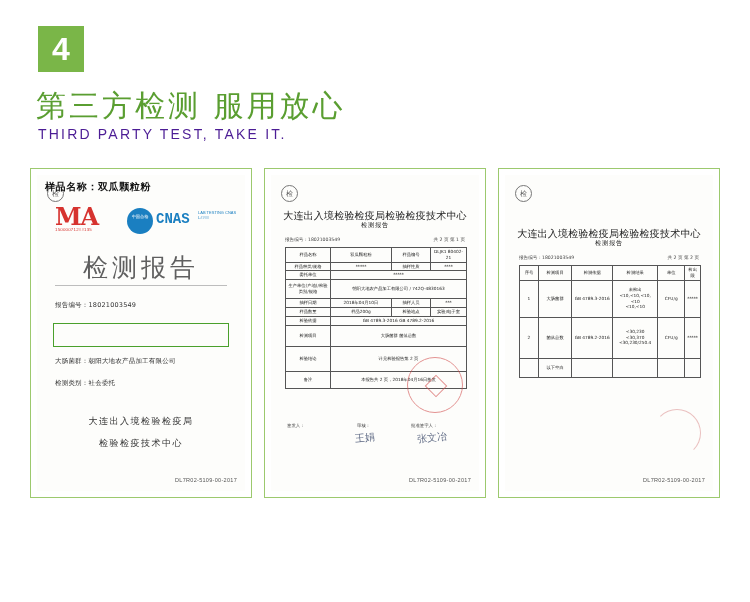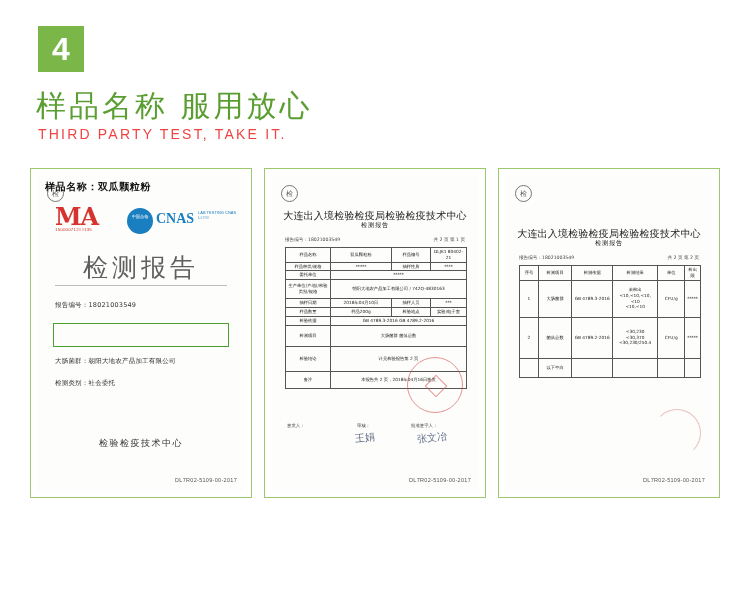--- a/index.html
+++ b/index.html
@@ -19,21 +19,21 @@
     letter-spacing:0;
   }
   .title-cn{
     position:absolute;left:36px;top:86px;
     font-size:30px;color:#5a9e31;letter-spacing:3px;
     font-family:"DejaVu Sans", sans-serif;
     white-space:nowrap;
   }
   .title-en{
     position:absolute;left:38px;top:126px;
-    font-size:14px;color:#ef4444;letter-spacing:2.2px;
+    font-size:14px;color:#4c1d95;letter-spacing:2.2px;
     white-space:nowrap;
   }
 
   
   .certs{
     position:absolute;left:30px;top:168px;
     width:690px;height:330px;
     display:flex;justify-content:space-between;
   }
   .cert{
@@ -76,21 +76,21 @@
   .cnas-dot{
     position:absolute;left:0;top:1px;width:26px;height:26px;border-radius:50%;
     background:#1a7fc1;
   }
   .cnas-dot span{
     display:block;color:#fff;font-size:4.2px;text-align:center;line-height:1.15;padding-top:7px;
   }
   .cnas-word{
     position:absolute;left:29px;top:4px;
     font-size:14px;color:#1a7fc1;font-weight:bold;letter-spacing:0px;
-    font-family:Liberation Serif, serif;
+    font-family:Liberation Mono, monospace;
   }
   .cnas-en{
     position:absolute;left:71px;top:3px;font-size:4px;color:#1a7fc1;line-height:1.25;
   }
   .c1-title{
     position:absolute;left:0;right:0;top:76px;text-align:center;
     font-size:25px;color:#3d3d3d;letter-spacing:4px;
     font-family:"DejaVu Sans",sans-serif;
     opacity:.82;
   }
@@ -173,21 +173,21 @@
     border:1.4px solid #e0a0a0;border-left-color:transparent;border-bottom-color:transparent;
     opacity:.65;
   }
 </style>
 </head>
 <body>
 
 <div class="page">
 
   <div class="badge">4</div>
-  <div class="title-cn">样品名称 服用放心</div>
+  <div class="title-cn">第三方检测 服用放心</div>
   <div class="title-en">THIRD PARTY TEST, TAKE IT.</div>
 
   <div class="certs">
 
     <div class="cert">
       <div class="cert-inner">
         <div class="stamp-circ">检</div>
 
         <div class="c1-logos">
           <div class="ma-box">
@@ -207,20 +207,21 @@
         <div class="c1-line"></div>
 
         <div class="c1-field" style="top:126px;">报告编号：18021003549</div>
 
         <div class="c1-hl"></div>
         <div class="c1-hl-text">样品名称：双瓜颗粒粉</div>
 
         <div class="c1-field" style="top:182px;">大肠菌群：朝阳大地农产品加工有限公司</div>
         <div class="c1-field" style="top:204px;">检测类别：社会委托</div>
 
+        <div class="c1-foot" style="top:240px;">大连出入境检验检疫局</div>
         <div class="c1-foot" style="top:262px;">检验检疫技术中心</div>
 
         <div class="doc-code">DL7R02-5109-00-2017</div>
       </div>
     </div>
 
     <div class="cert">
       <div class="cert-inner">
         <div class="stamp-circ">检</div>
 

